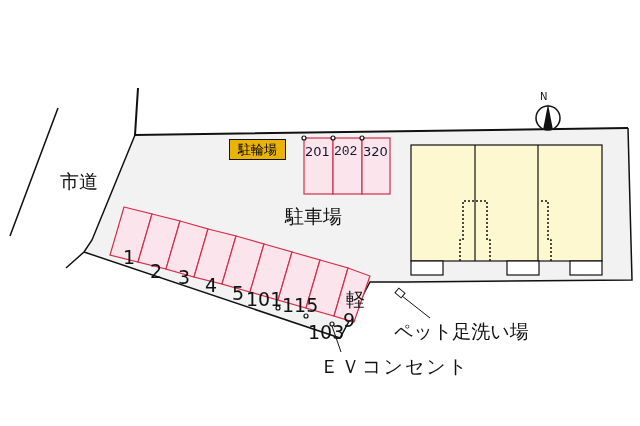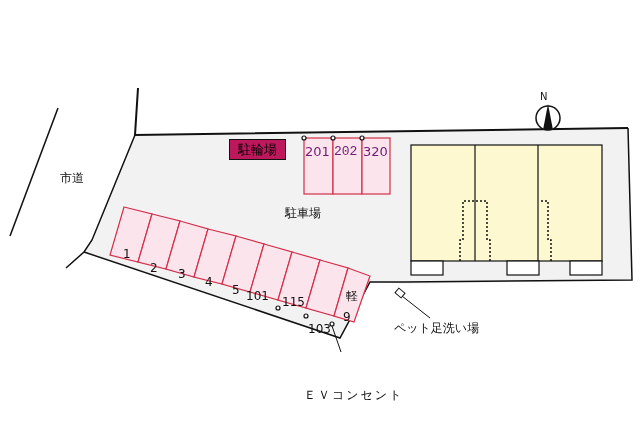--- a/index.html
+++ b/index.html
@@ -1,22 +1,22 @@
 <!DOCTYPE html>
 <html><head>
 <meta charset="utf-8">
 <style>
   html, body { margin:0; padding:0; background:#ffffff; }
   body { width:640px; height:426px; position:relative; overflow:hidden;
          font-family:"DejaVu Sans", sans-serif; }
   svg { position:absolute; left:0; top:0; }
-  .lbl { position:absolute; color:#111; font-size:12px; white-space:nowrap; line-height:1; }
-  .box-label { position:absolute; border:1.5px solid #111; background:#be185d; font-size:13px;
+  .lbl { position:absolute; color:#111; font-size:19px; white-space:nowrap; line-height:1; }
+  .box-label { position:absolute; border:1.5px solid #111; background:#eab308; font-size:13px;
                padding:3px 8px; line-height:1; }
-  .bike-num { position:absolute; font-size:13px; line-height:1; color:#701a75; }
+  .bike-num { position:absolute; font-size:13px; line-height:1; color:#0f172a; }
 </style>
 </head>
 <body>
 
 <svg width="640" height="426" viewBox="0 0 640 426">
 
   <line x1="58" y1="108" x2="10" y2="236" stroke="#111" stroke-width="1.5"></line>
 
   <polygon points="135,135 628,128 632,280 404,284 370,282 340,338 84,252 92,240" fill="#f2f2f2" stroke="none"></polygon>
   <polyline points="138,88 135,135 628,128" fill="none" stroke="#111" stroke-width="2"></polyline>
@@ -85,13 +85,13 @@
 <div class="lbl" style="left:178px;top:268px;">3</div>
 <div class="lbl" style="left:205px;top:276px;">4</div>
 <div class="lbl" style="left:232px;top:284px;">5</div>
 <div class="lbl" style="left:246px;top:290px;">101</div>
 <div class="lbl" style="left:282px;top:296px;">115</div>
 <div class="lbl" style="left:308px;top:302px;margin-top:21px;">103</div>
 <div class="lbl" style="left:346px;top:290px;">軽</div>
 <div class="lbl" style="left:343px;top:311px;">9</div>
 
 <div class="lbl" style="left:394px;top:322px;">ペット足洗い場</div>
-<div class="lbl" style="left:304px;top:357px;letter-spacing:2px;margin-top:32px;">ＥＶコンセント</div>
+<div class="lbl" style="left:320px;top:357px;letter-spacing:2px;">ＥＶコンセント</div>
 
 </body></html>

